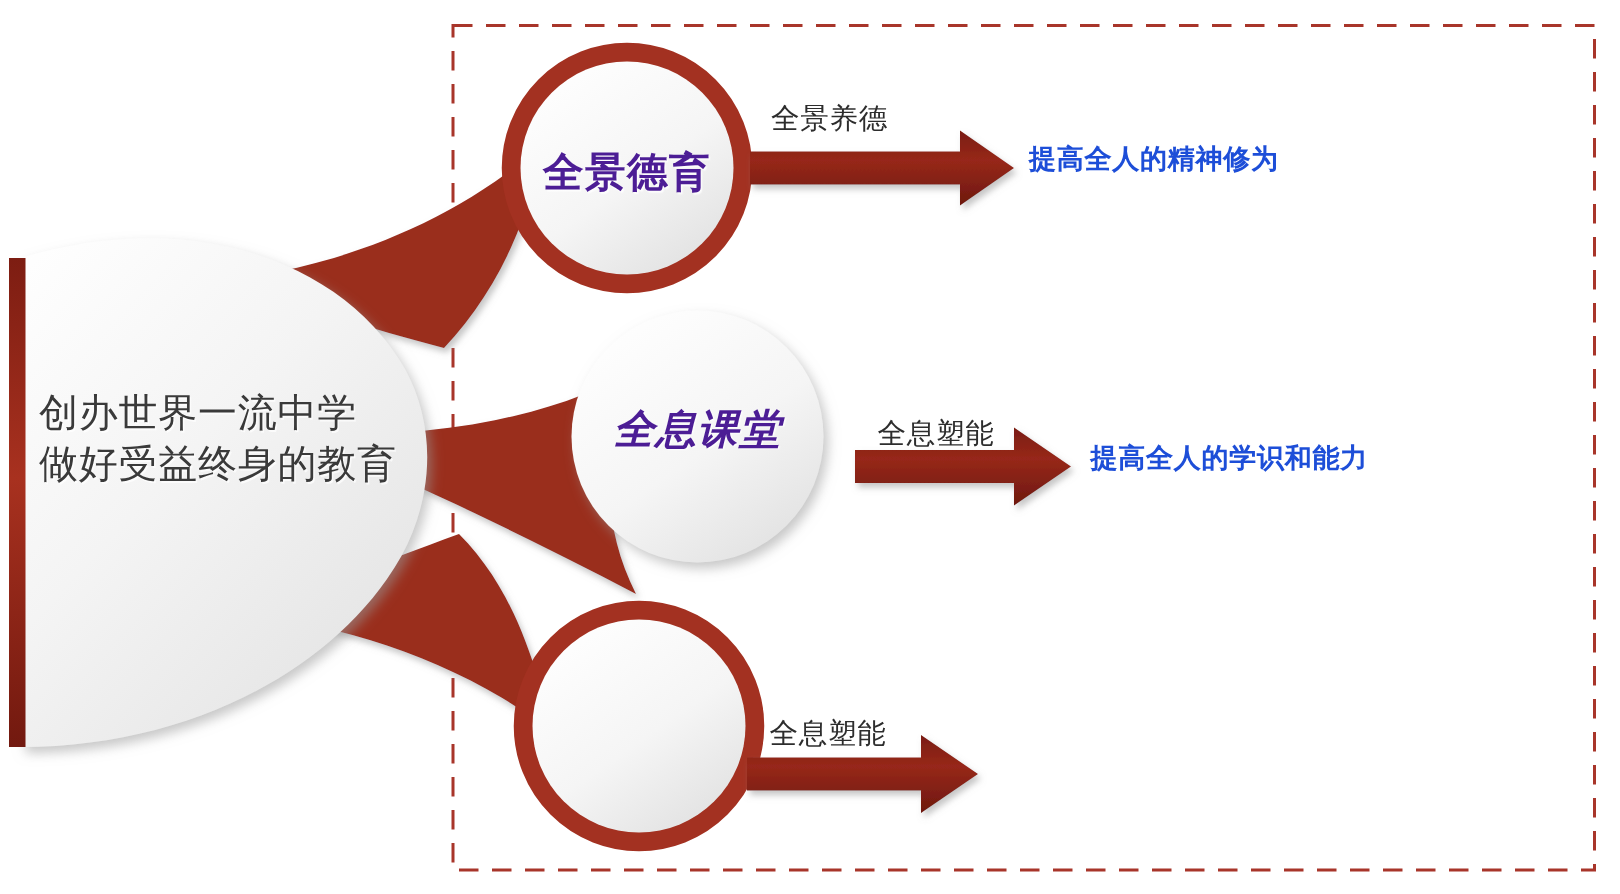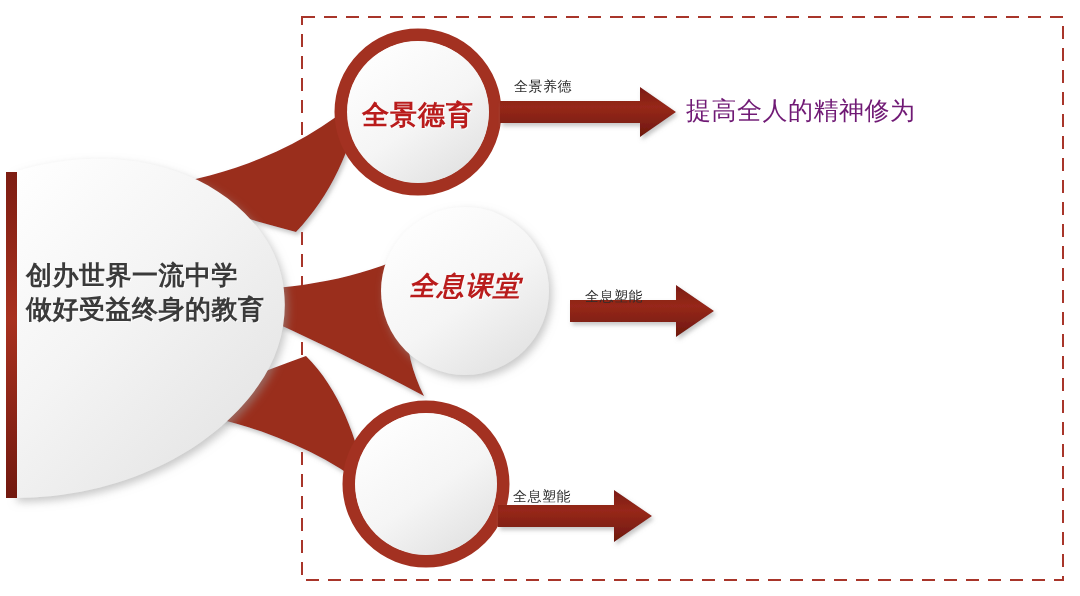--- a/index.html
+++ b/index.html
@@ -29,57 +29,56 @@
     position: absolute;
     white-space: pre-wrap;
     color: #2b2b2b;
   }
 
   #main-title {
     left: 26px;
     top: 258px;
     width: 262px;
     font-size: 26px;
-    font-weight: bold;
+    font-weight: normal;
     line-height: 1.32;
     letter-spacing: 0.5px;
     color: #3a3a3a;
     text-shadow: 1px 1px 0 rgba(255,255,255,0.7);
   }
 
   .circle-label {
     position: absolute;
     font-size: 27px;
     font-weight: bold;
-    color: #b91c1c;
+    color: #4c1d95;
     letter-spacing: 1px;
     text-align: center;
     text-shadow: 1px 1px 1px rgba(255,255,255,0.85);
   }
   #circle-label-1 { left: 340px; top: 97px;  width: 156px; }
   #circle-label-2 { left: 386px; top: 268px; width: 158px; font-style: italic; }
   #circle-label-3 { left: 348px; top: 466px; width: 156px; }
 
   .arrow-label {
     position: absolute;
-    font-size: 14px;
+    font-size: 19px;
     font-weight: normal;
     color: #2d2d2d;
     letter-spacing: 0.5px;
-    margin-top: 12px;
   }
   #arrow-label-1 { left: 514px; top: 66px;  }
   #arrow-label-2 { left: 585px; top: 276px; }
   #arrow-label-3 { left: 513px; top: 476px; }
 
   .outcome {
     position: absolute;
-    font-size: 25px;
-    font-weight: normal;
-    color: #701a75;
+    font-size: 18px;
+    font-weight: bold;
+    color: #1d4ed8;
     letter-spacing: 0.5px;
     white-space: nowrap;
   }
   #outcome-1 { left: 686px; top: 94px;  }
   #outcome-2 { left: 727px; top: 293px; }
   #outcome-3 { left: 667px; top: 500px; }
 </style>
 </head>
 <body>
 
@@ -170,14 +169,15 @@
 做好受益终身的教育</div>
 
   <div class="circle-label" id="circle-label-1">全景德育</div>
   <div class="circle-label" id="circle-label-2">全息课堂</div>
 
   <div class="arrow-label" id="arrow-label-1">全景养德</div>
   <div class="arrow-label" id="arrow-label-2">全息塑能</div>
   <div class="arrow-label" id="arrow-label-3">全息塑能</div>
 
   <div class="outcome" id="outcome-1">提高全人的精神修为</div>
+  <div class="outcome" id="outcome-2">提高全人的学识和能力</div>
 
 </div>
 
 </body></html>

